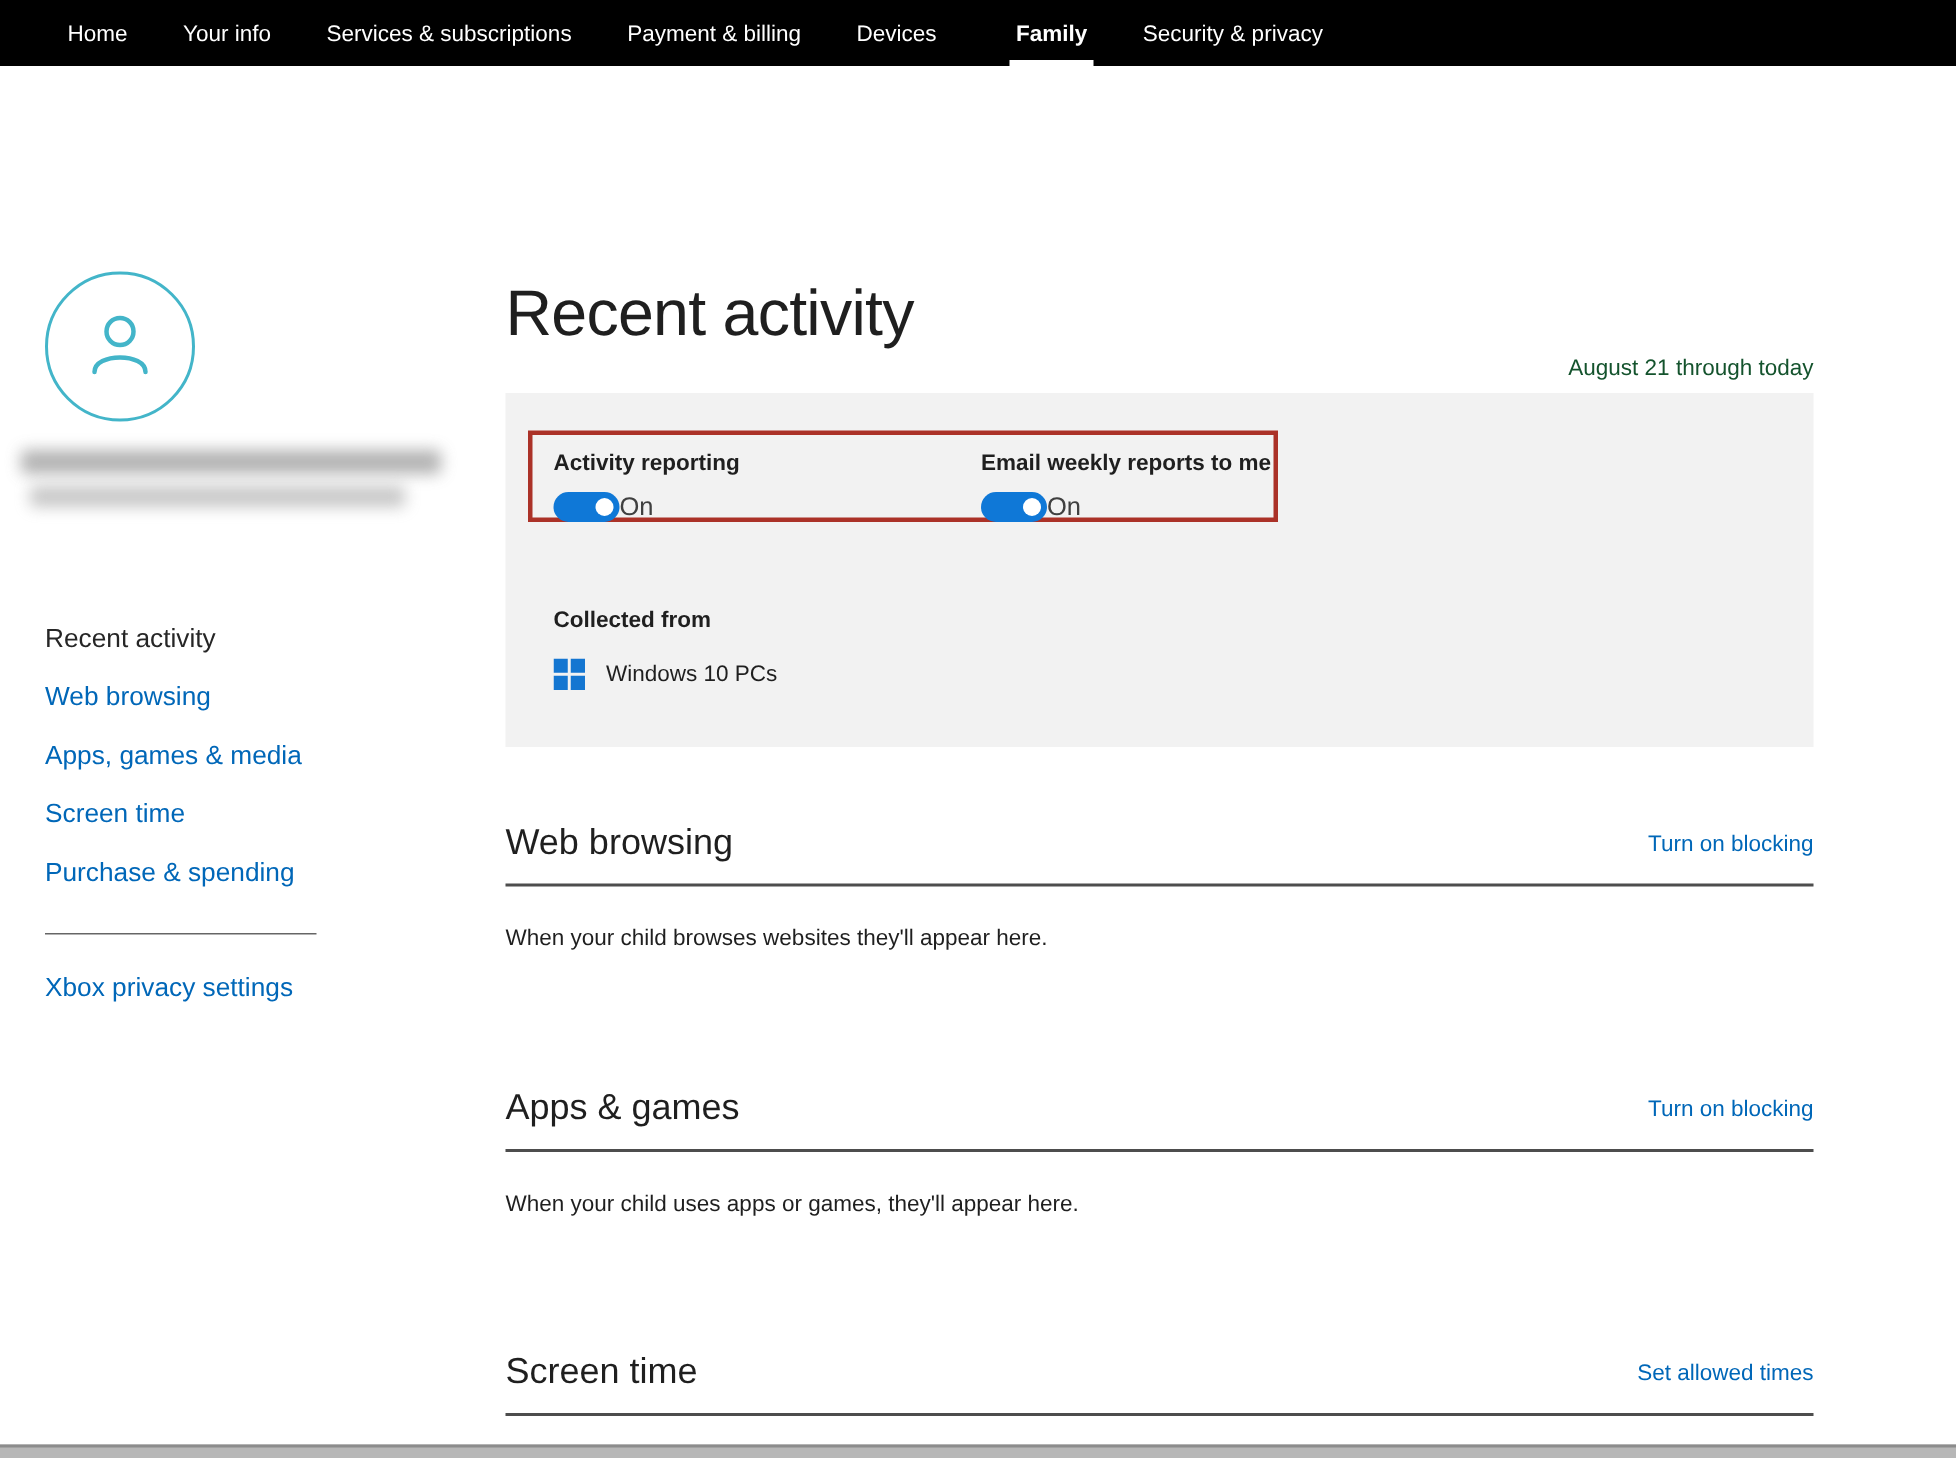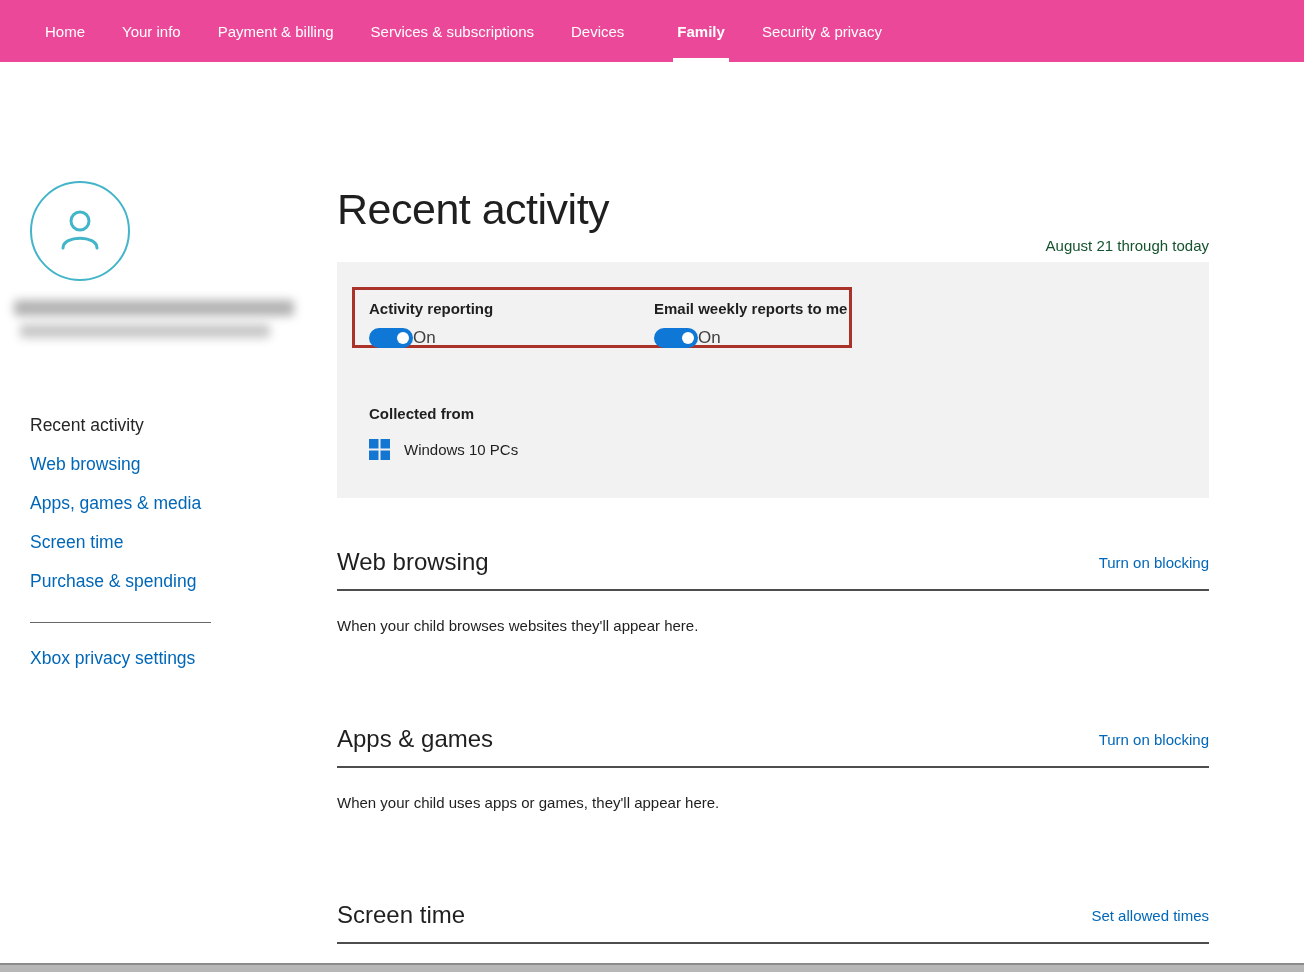--- a/index.html
+++ b/index.html
@@ -5,22 +5,22 @@
   * { box-sizing: border-box; margin: 0; padding: 0; }
   html, body { background: #e9e9e9; }
   body { font-family: "Liberation Sans", "DejaVu Sans", sans-serif; }
   .page {
     position: relative; width: 1304px; height: 972px;
     background: #ffffff; overflow: hidden; margin: 0 auto;
   }
 
   
   .topnav {
-    position: absolute; top: 0; left: 0; width: 100%; height: 62px;
-    background: #ec4899; display: flex; align-items: stretch;
+    position: absolute; top: 0; left: 0; width: 100%; height: 44px;
+    background: #000000; display: flex; align-items: stretch;
     padding-left: 45px; gap: 37px;
   }
   .topnav a {
     color: #ffffff; text-decoration: none; font-size: 15px;
     display: flex; align-items: center; position: relative;
     white-space: nowrap; cursor: pointer;
   }
   .topnav a.active { font-weight: 700; margin-left: 16px; }
   .topnav a.active::after {
     content: ""; position: absolute; left: -4px; right: -4px; bottom: 0;
@@ -111,22 +111,22 @@
   }
 </style>
 </head>
 <body>
 
 <div class="page">
 
   <nav class="topnav">
     <a>Home</a>
     <a>Your info</a>
+    <a>Services &amp; subscriptions</a>
     <a>Payment &amp; billing</a>
-    <a>Services &amp; subscriptions</a>
     <a>Devices</a>
     <a class="active">Family</a>
     <a>Security &amp; privacy</a>
   </nav>
 
   <div class="avatar">
     <span>
       <svg width="54" height="54" viewBox="0 0 54 54" fill="none">
         <circle cx="27" cy="19" r="9" stroke="#43b5c9" stroke-width="3"></circle>
         <path d="M10 46 C10 33 44 33 44 46" stroke="#43b5c9" stroke-width="3" fill="none" stroke-linecap="round"></path>

